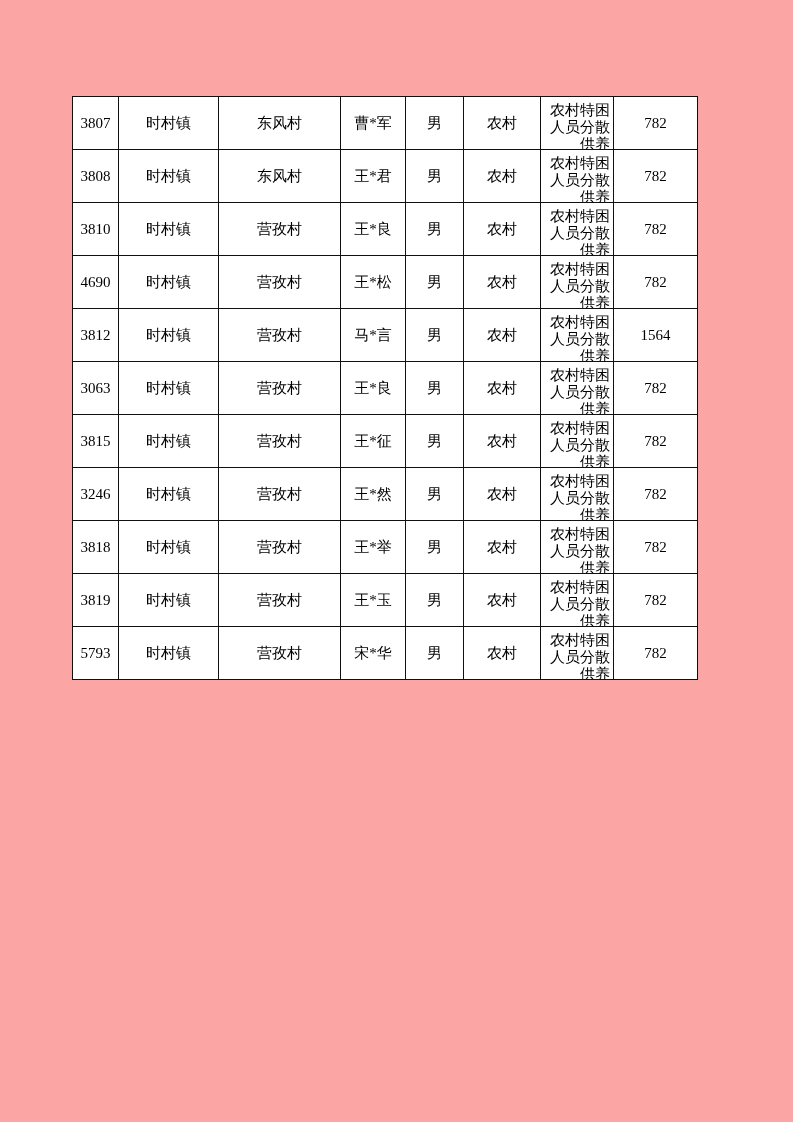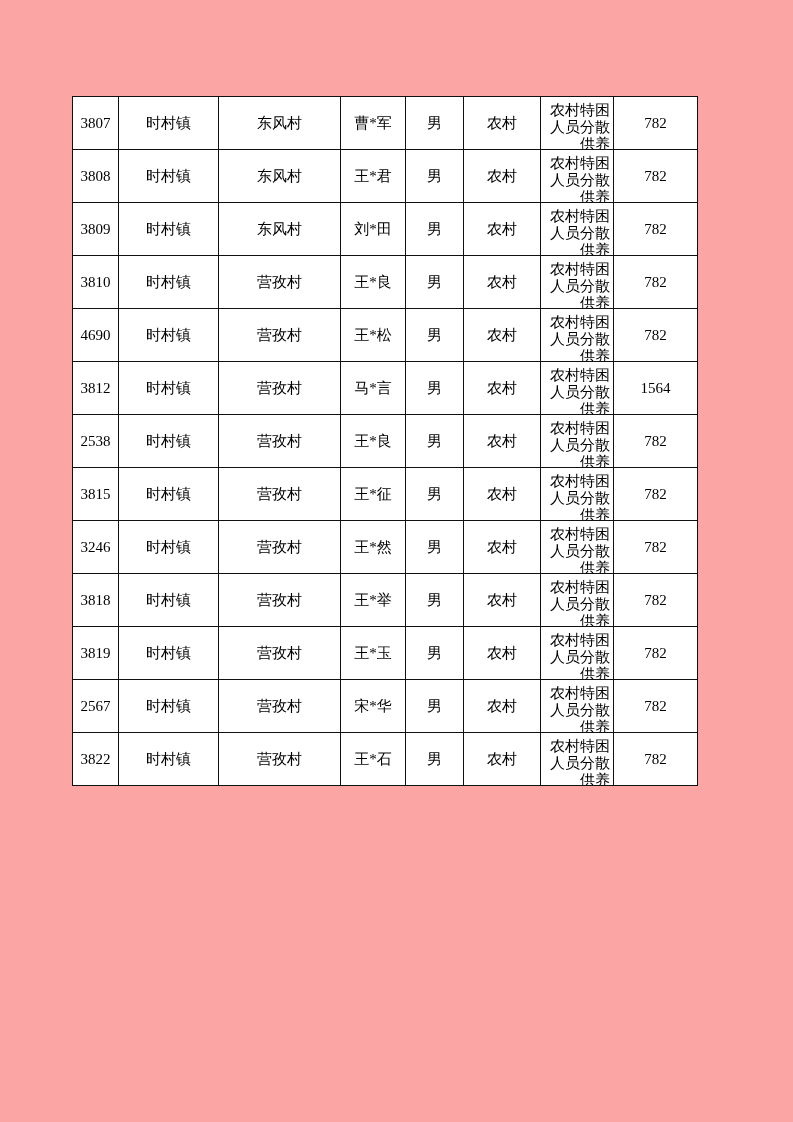--- a/index.html
+++ b/index.html
@@ -90,32 +90,20 @@
           <td>东风村</td>
           <td>王*君</td>
           <td>男</td>
           <td>农村</td>
           <td>
             <div class="type-inner">农村特困人员分散供养</div>
           </td>
           <td>782</td>
         </tr>
         <tr>
-          <td>3809</td>
-          <td>时村镇</td>
-          <td>东风村</td>
-          <td>刘*田</td>
-          <td>男</td>
-          <td>农村</td>
-          <td>
-            <div class="type-inner">农村特困人员分散供养</div>
-          </td>
-          <td>782</td>
-        </tr>
-        <tr>
           <td>3810</td>
           <td>时村镇</td>
           <td>营孜村</td>
           <td>王*良</td>
           <td>男</td>
           <td>农村</td>
           <td>
             <div class="type-inner">农村特困人员分散供养</div>
           </td>
           <td>782</td>
@@ -138,21 +126,21 @@
           <td>营孜村</td>
           <td>马*言</td>
           <td>男</td>
           <td>农村</td>
           <td>
             <div class="type-inner">农村特困人员分散供养</div>
           </td>
           <td>1564</td>
         </tr>
         <tr>
-          <td>2538</td>
+          <td>3063</td>
           <td>时村镇</td>
           <td>营孜村</td>
           <td>王*良</td>
           <td>男</td>
           <td>农村</td>
           <td>
             <div class="type-inner">农村特困人员分散供养</div>
           </td>
           <td>782</td>
         </tr>
@@ -198,36 +186,24 @@
           <td>营孜村</td>
           <td>王*玉</td>
           <td>男</td>
           <td>农村</td>
           <td>
             <div class="type-inner">农村特困人员分散供养</div>
           </td>
           <td>782</td>
         </tr>
         <tr>
-          <td>2567</td>
+          <td>5793</td>
           <td>时村镇</td>
           <td>营孜村</td>
           <td>宋*华</td>
-          <td>男</td>
-          <td>农村</td>
-          <td>
-            <div class="type-inner">农村特困人员分散供养</div>
-          </td>
-          <td>782</td>
-        </tr>
-        <tr>
-          <td>3822</td>
-          <td>时村镇</td>
-          <td>营孜村</td>
-          <td>王*石</td>
           <td>男</td>
           <td>农村</td>
           <td>
             <div class="type-inner">农村特困人员分散供养</div>
           </td>
           <td>782</td>
         </tr>
       </tbody>
   </table>
 </div>

